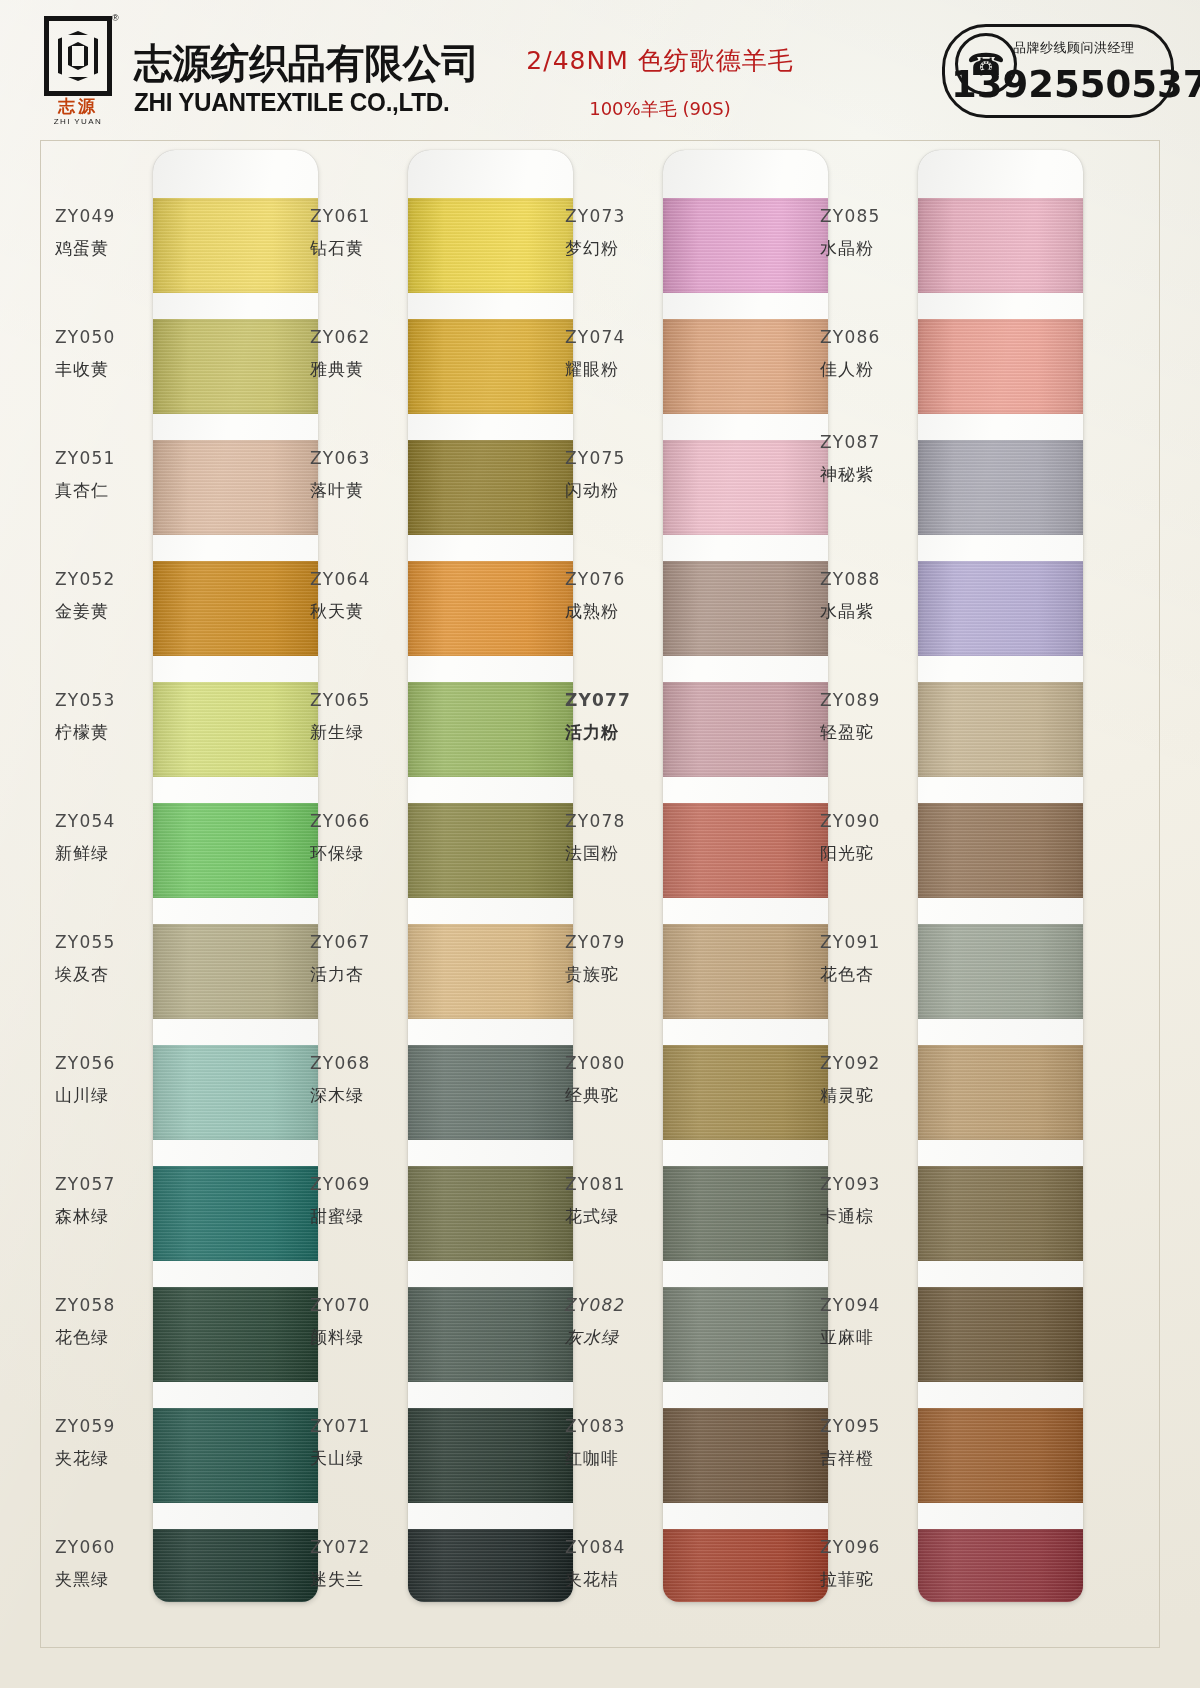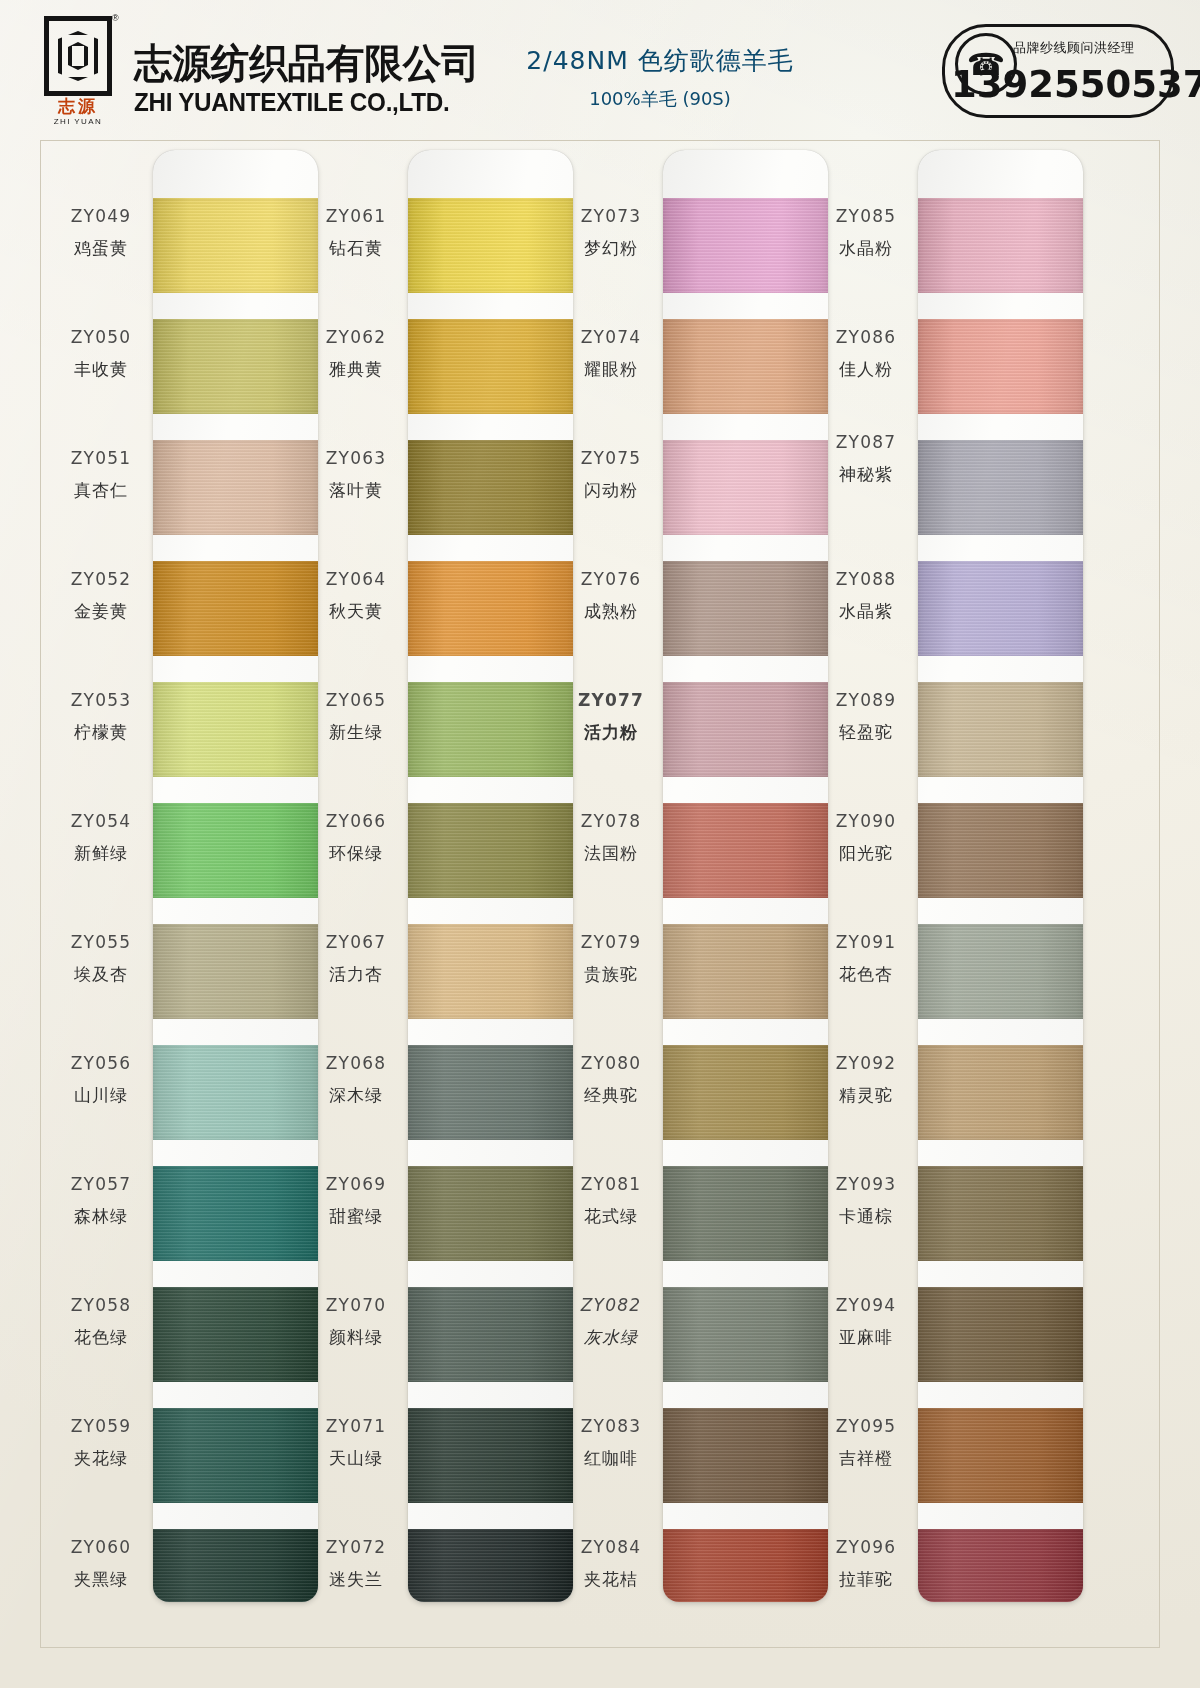--- a/index.html
+++ b/index.html
@@ -61,24 +61,24 @@
     font-size:40px;font-weight:bold;color:#131313;letter-spacing:0px;
     line-height:1.05;font-family:"DejaVu Sans",sans-serif;
     transform:scaleX(.96);transform-origin:left center;white-space:nowrap;
   }
   .logo-text .en{
     font-size:25px;font-weight:bold;color:#131313;letter-spacing:-0.3px;
     margin-top:4px;white-space:nowrap;transform:scaleX(.97);transform-origin:left center;
   }
 
   .spec{
-    position:absolute;left:470px;top:44px;width:380px;text-align:center;color:#0c4a6e;
+    position:absolute;left:470px;top:44px;width:380px;text-align:center;color:#b91c1c;
   }
   .spec .line1{font-size:25px;letter-spacing:1px;font-family:"DejaVu Sans",sans-serif;white-space:nowrap;}
-  .spec .line2{font-size:18px;margin-top:10px;font-family:"DejaVu Sans",sans-serif;}
+  .spec .line2{font-size:18px;margin-top:20px;font-family:"DejaVu Sans",sans-serif;}
 
   .contact{
     position:absolute;right:26px;top:24px;width:226px;height:88px;
     border:3px solid #151515;border-radius:44px;
     display:flex;align-items:center;
   }
   .contact .phone-ico{
     position:absolute;left:10px;top:6px;width:56px;height:56px;border-radius:50%;
     border:3px solid #151515;display:flex;align-items:center;justify-content:center;
     font-size:31px;color:#151515;line-height:1;
@@ -131,21 +131,21 @@
       rgba(0,0,0,.10) 2px,
       rgba(0,0,0,.03) 3px);
     opacity:.85;
   }
   .swatch .shade{
     position:absolute;inset:0;
     background:linear-gradient(to right, rgba(0,0,0,.10) 0%, rgba(255,255,255,.07) 22%, rgba(255,255,255,.04) 72%, rgba(0,0,0,.09) 100%);
   }
 
   .labels{position:absolute;left:0;top:0;width:98px;height:1452px;}
-  .lbl{position:absolute;left:0;width:92px;text-align:center;color:#4b4b4b;}
+  .lbl{position:absolute;left:0;width:92px;text-align:left;color:#4b4b4b;}
   .lbl .code{
     font-size:17px;letter-spacing:1.2px;font-family:"DejaVu Sans",sans-serif;
     color:#4a4a4a;white-space:nowrap;
   }
   .lbl .name{
     font-size:17px;margin-top:11px;color:#333;letter-spacing:1px;
     font-family:"DejaVu Sans",sans-serif;white-space:nowrap;
   }
   
 </style>

